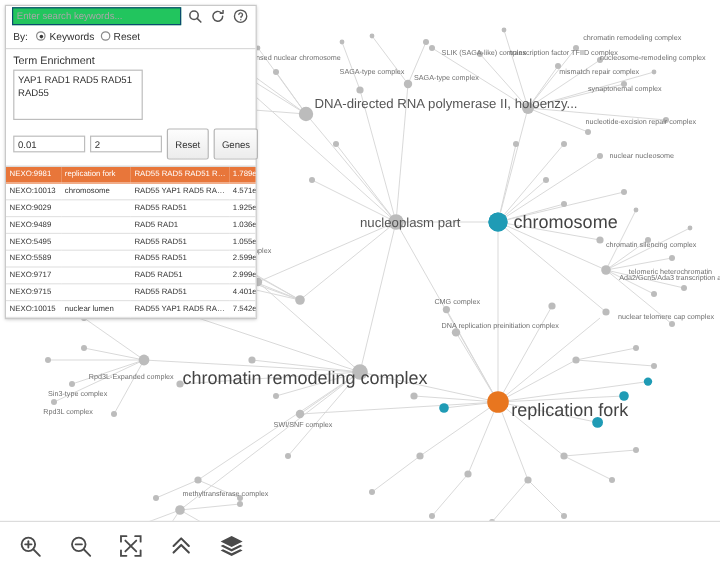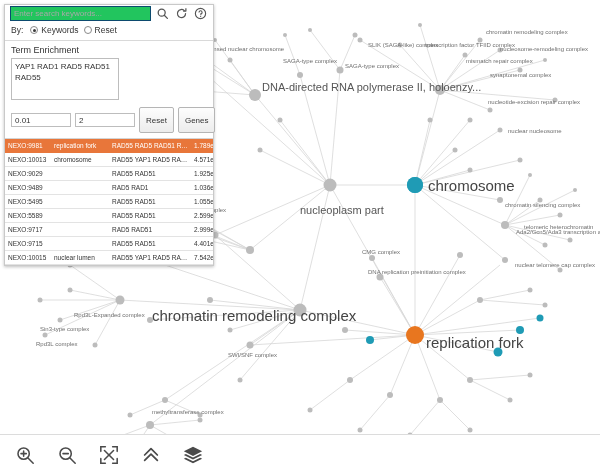--- a/index.html
+++ b/index.html
@@ -464,21 +464,21 @@
         <circle cx="415" cy="185" r="8"></circle>
       </g>
       <circle cx="415" cy="185" r="8" fill="#1f9bb5"></circle>
 
       <circle cx="415" cy="335" r="9" fill="#e8761f"></circle>
     </svg>
 
     <div id="labels">
         <div class="net-label xbig" style="left: 426px; top: 334px;">replication fork</div>
         <div class="net-label xbig" style="left: 428px; top: 177px;">chromosome</div>
-        <div class="net-label big" style="left: 300px; top: 180px; margin-top: 24px;">nucleoplasm part</div>
+        <div class="net-label big" style="left: 300px; top: 180px;">nucleoplasm part</div>
         <div class="net-label xbig" style="left: 152px; top: 307px;">chromatin remodeling complex</div>
         <div class="net-label big" style="left: 262px; top: 81px;">DNA-directed RNA polymerase II, holoenzy...</div>
         <div class="net-label big faint" style="left: 120px; top: 248px;">nuclear chromatin</div>
         <div class="net-label " style="left: 283px; top: 58px;">SAGA-type complex</div>
         <div class="net-label " style="left: 345px; top: 63px;">SAGA-type complex</div>
         <div class="net-label " style="left: 368px; top: 42px;">SLIK (SAGA-like) complex</div>
         <div class="net-label " style="left: 425px; top: 42px;">transcription factor TFIID complex</div>
         <div class="net-label " style="left: 488px; top: 99px;">nucleotide-excision repair complex</div>
         <div class="net-label " style="left: 486px; top: 29px;">chromatin remodeling complex</div>
         <div class="net-label " style="left: 500px; top: 46px;">nucleosome-remodeling complex</div>

